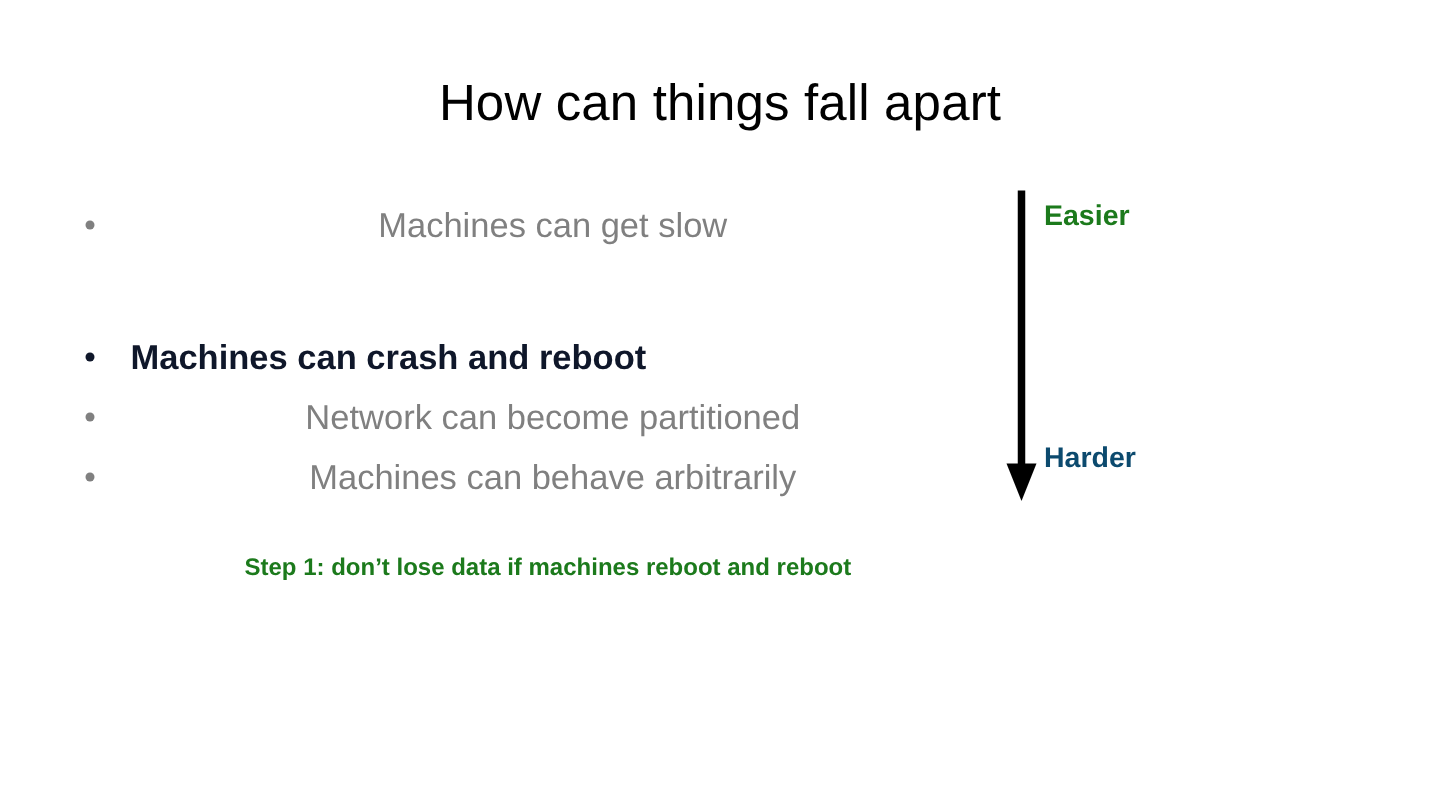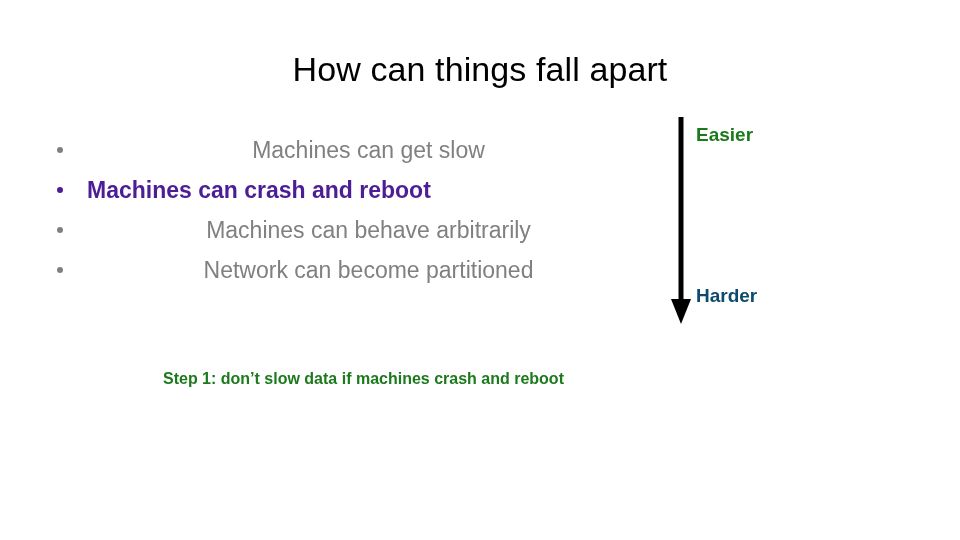--- a/index.html
+++ b/index.html
@@ -63,27 +63,27 @@
     height: 6px;
     margin-top: -3px;
     border-radius: 50%;
     background: currentColor;
   }
   .bullet-text {
     display: inline-block;
     vertical-align: baseline;
   }
   .tone-gray   { color: #808080; font-weight: 400; text-align: center; }
-  .tone-red    { color: #4c1d95; font-weight: 700; }
+  .tone-red    { color: #0f172a; font-weight: 700; margin-top: 48px; }
 
   
   .scale {
     position: absolute;
     left: 660px;
-    top: 113px;
+    top: 123px;
     width: 180px;
     height: 215px;
   }
   .scale-arrow {
     position: absolute;
     left: 0;
     top: 0;
   }
   .scale-label {
     position: absolute;
@@ -127,38 +127,38 @@
     </li>
 
     <li class="bullet-row tone-red">
       <span class="bullet-dot"></span>
       <span class="bullet-text">Machines can crash and reboot</span>
     </li>
 
 
     <li class="bullet-row tone-gray">
       <span class="bullet-dot"></span>
-      <span class="bullet-text">Machines can behave arbitrarily</span>
+      <span class="bullet-text">Network can become partitioned</span>
     </li>
 
     <li class="bullet-row tone-gray">
       <span class="bullet-dot"></span>
-      <span class="bullet-text">Network can become partitioned</span>
+      <span class="bullet-text">Machines can behave arbitrarily</span>
     </li>
 
   </ul>
 
   <div class="scale">
 
     <svg class="scale-arrow" width="40" height="215" viewBox="0 0 40 215">
       <line x1="21" y1="4" x2="21" y2="190" stroke="#000000" stroke-width="5"></line>
       <polygon points="21,211 11,186 31,186" fill="#000000"></polygon>
     </svg>
 
     <div class="scale-label easier">Easier</div>
 
     <div class="scale-label harder">Harder</div>
 
   </div>
 
-  <div class="step-note">Step 1: don’t slow data if machines crash and reboot</div>
+  <div class="step-note">Step 1: don’t lose data if machines reboot and reboot</div>
 
 </div>
 
 </body></html>

